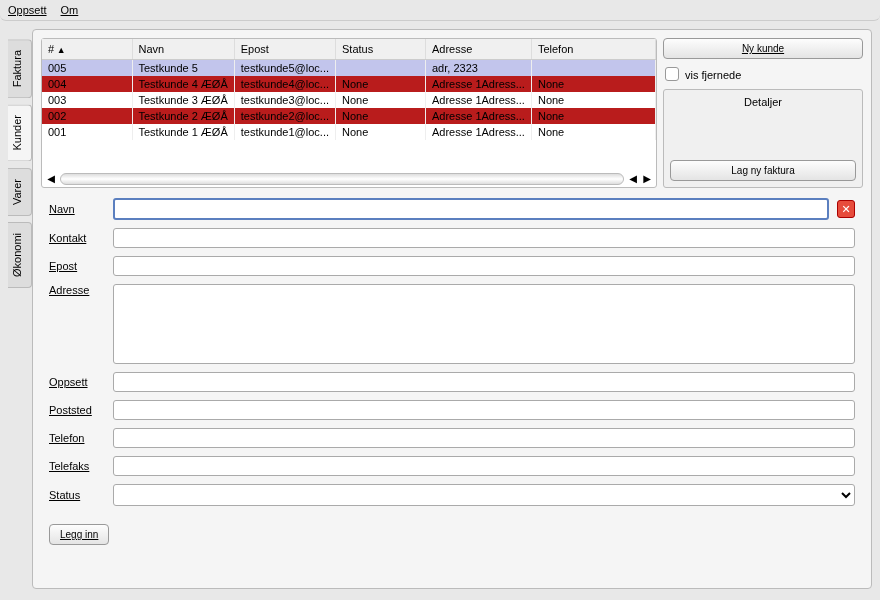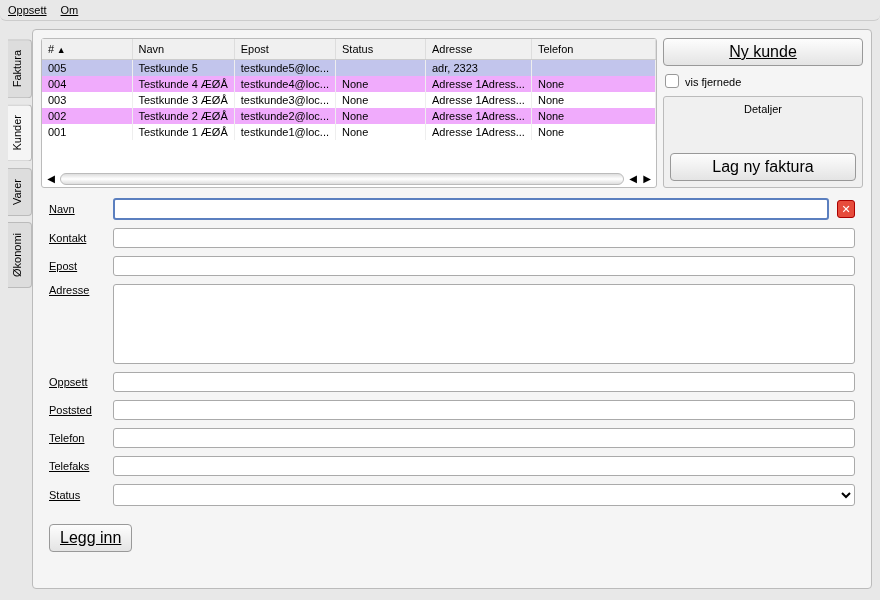--- a/index.html
+++ b/index.html
@@ -11,26 +11,26 @@
 .tab{writing-mode:vertical-rl;transform:rotate(180deg);padding:10px 3px;border:1px solid #bbb;border-right:none;border-radius:4px 0 0 4px;background:#ddd;text-align:center;cursor:default;}
 .tab.active{background:#f5f5f5;}
 .panel{flex:1;border:1px solid #bbb;border-radius:4px;background:#f5f5f5;padding:8px;display:flex;flex-direction:column;gap:6px;overflow:hidden;}
 .upper{display:flex;gap:6px;height:150px;}
 .tablewrap{flex:1;border:1px solid #bbb;border-radius:3px;background:#fff;display:flex;flex-direction:column;}
 table{width:100%;border-collapse:collapse;font-size:11px;}
 th{text-align:left;padding:4px 6px;border-right:1px solid #ddd;border-bottom:1px solid #ccc;background:#f0f0f0;font-weight:normal;}
 th.sortcol::after{content:" ▲";font-size:9px;}
 td{padding:2px 6px;border-right:1px solid #eee;white-space:nowrap;overflow:hidden;text-overflow:ellipsis;}
 tr.sel td{background:#c2c5ec;}
-tr.even td{background:#f0abfc;}
+tr.even td{background:#b91c1c;}
 .hscroll{display:flex;align-items:center;gap:4px;margin-top:auto;padding:2px 4px;}
 .hscroll .track{flex:1;height:12px;border:1px solid #bbb;border-radius:6px;background:linear-gradient(#ddd,#fff,#ddd);}
 .arrow{width:10px;height:10px;text-align:center;line-height:10px;font-size:10px;cursor:default;}
 .sidecol{width:200px;display:flex;flex-direction:column;gap:4px;}
-.btn{background:linear-gradient(#fdfdfd,#e4e4e4);border:1px solid #999;border-radius:4px;padding:4px 10px;text-align:center;cursor:default;font-size:16px;}
+.btn{background:linear-gradient(#fdfdfd,#e4e4e4);border:1px solid #999;border-radius:4px;padding:4px 10px;text-align:center;cursor:default;font-size:10px;}
 .chkrow{display:flex;align-items:flex-end;gap:6px;padding:4px 2px;}
 .chkbox{width:14px;height:14px;border:1px solid #999;border-radius:3px;background:#fff;}
 .detaljer{border:1px solid #bbb;border-radius:3px;padding:6px;text-align:center;background:#f0f0f0;flex:1;display:flex;flex-direction:column;justify-content:space-between;}
 .form{padding:4px 8px 0 8px;}
 .frow{display:flex;align-items:center;gap:8px;margin-bottom:8px;}
 .frow label{width:56px;text-align:left;text-decoration:underline;}
 .frow input,.frow textarea,.frow select{flex:1;border:1px solid #aaa;border-radius:3px;padding:3px 4px;font-size:11px;background:#fff;}
 .frow input.focus{border:2px solid #5b7fbf;}
 textarea{height:80px;resize:none;}
 .delbtn{width:18px;height:18px;background:#e74c3c;border:1px solid #a00;border-radius:3px;color:#fff;text-align:center;line-height:16px;font-size:11px;cursor:default;}

